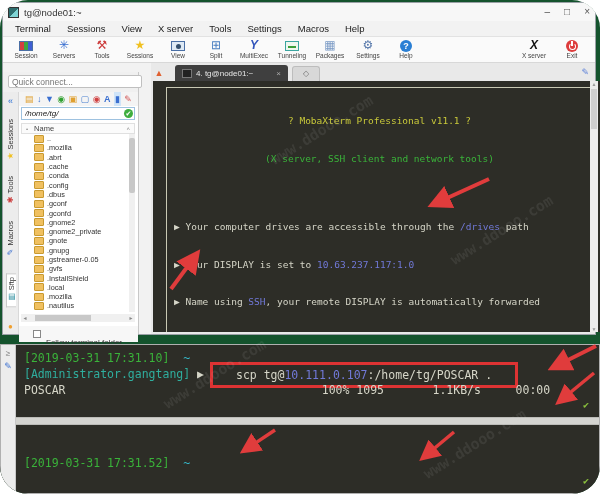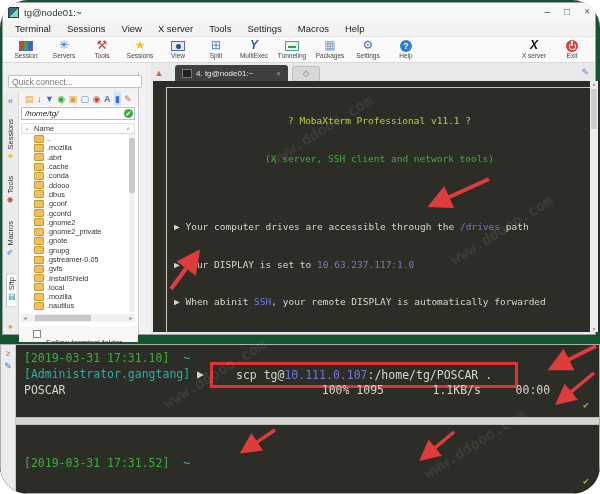--- a/index.html
+++ b/index.html
@@ -245,21 +245,21 @@
           <div class="trow">
               <span class="fico"></span>
               <span class="flabel">.cache</span>
             </div>
           <div class="trow">
               <span class="fico"></span>
               <span class="flabel">.conda</span>
             </div>
           <div class="trow">
               <span class="fico"></span>
-              <span class="flabel">.ddooo</span>
+              <span class="flabel">.config</span>
             </div>
           <div class="trow">
               <span class="fico"></span>
               <span class="flabel">.dbus</span>
             </div>
           <div class="trow">
               <span class="fico"></span>
               <span class="flabel">.gconf</span>
             </div>
           <div class="trow">
@@ -334,21 +334,21 @@
         <span id="tabpencil">✎</span>
       </div>
 
       <div id="term">
         <div id="banner">
           <div class="bc c-yellow">? MobaXterm Professional v11.1 ?</div>
           <div class="bc c-green">(X server, SSH client and network tools)</div>
           <div class="blank"></div>
           <div><span>▶ Your computer drives are accessible through the </span><span class="c-blue">/drives</span><span> path</span></div>
           <div><span>▶ Your DISPLAY is set to </span><span class="c-blue">10.63.237.117:1.0</span></div>
-          <div><span>▶ When abinit </span><span class="c-blue">SSH</span><span>, your remote DISPLAY is automatically forwarded</span></div>
+          <div><span>▶ Name using </span><span class="c-blue">SSH</span><span>, your remote DISPLAY is automatically forwarded</span></div>
           
           
           
         </div>
 
         <div class="wm" style="left:110px;top:40px;">www.ddooo.com</div>
         <div class="wm" style="left:290px;top:140px;">www.ddooo.com</div>
       </div>
 
       <div id="termscroll">

